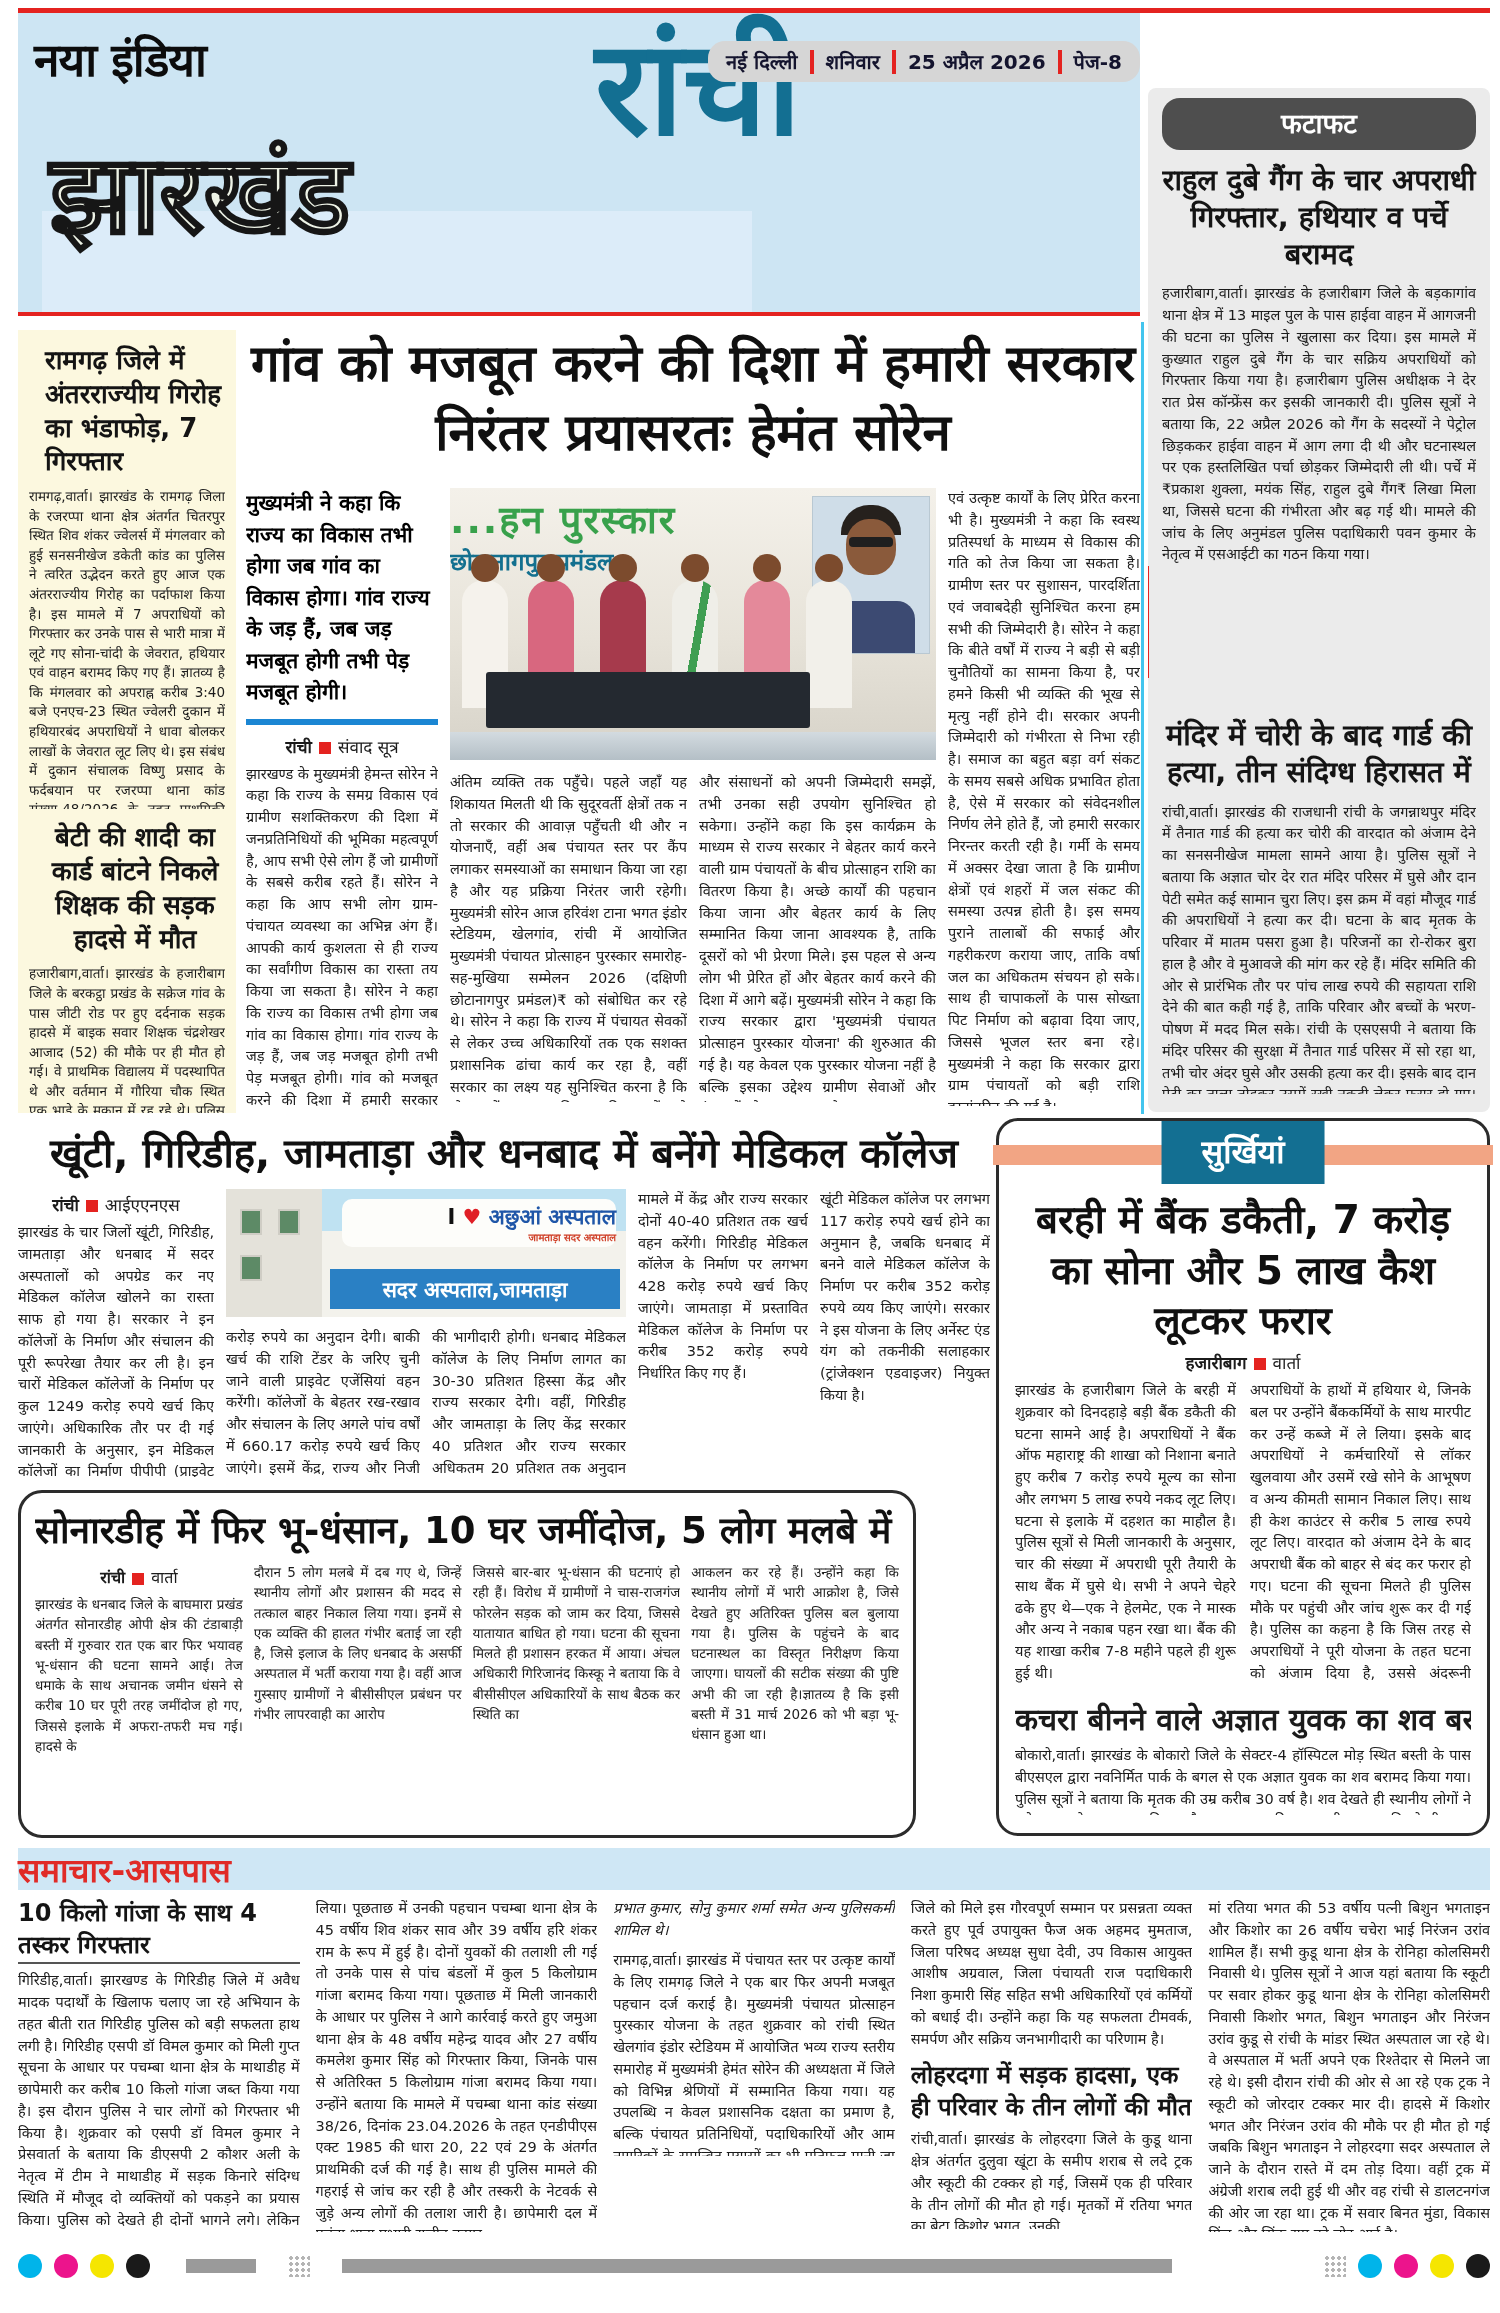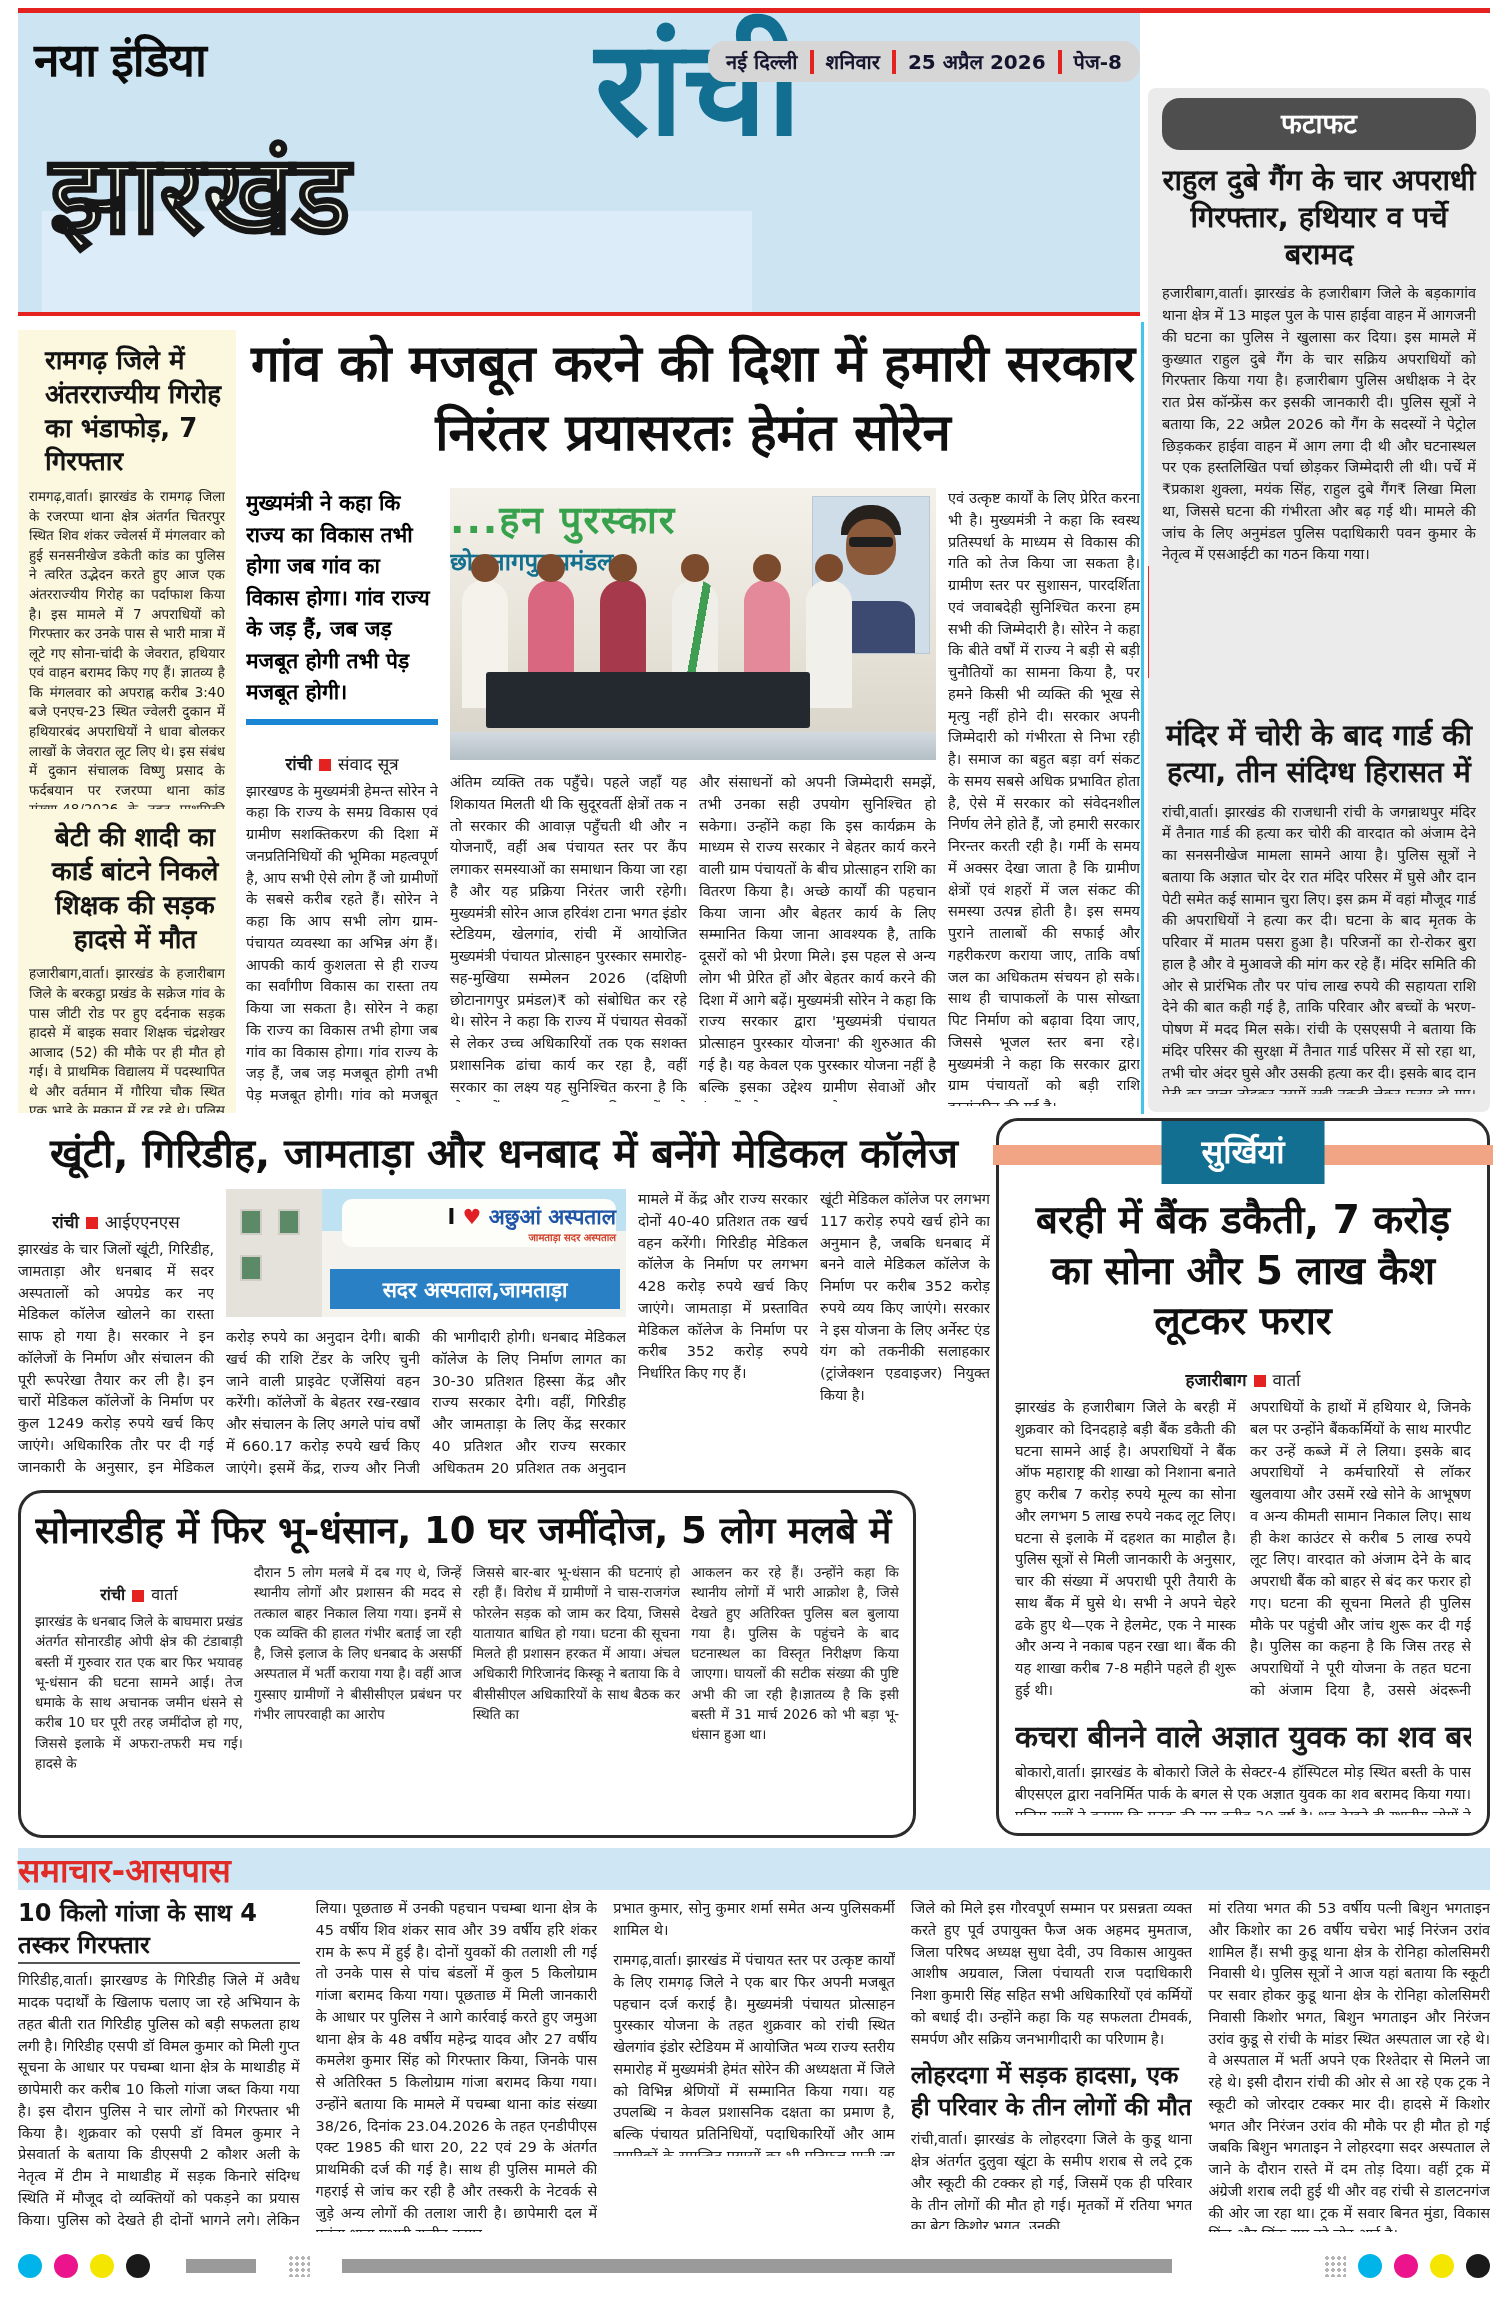--- a/index.html
+++ b/index.html
@@ -18,21 +18,21 @@
   .ranchi { position:absolute; left:380px; top:-10px; width:600px; text-align:center;
             font-size:132px; line-height:1.3; font-weight:700; color:#136f92; }
   .datebar { position:absolute; right:0; top:28px; background:#d6d6d6; padding:7px 18px;
              font-size:20px; font-weight:700; color:#14142e; white-space:nowrap;border-radius:17px; }
   .datebar span + span { border-left:4px solid #e42320; padding-left:12px; margin-left:12px; }
   .redrule { left:18px; top:312px; width:1122px; height:4px; background:#e42320; }
   .cyanline { left:1141px; top:322px; width:3px; height:792px; background:#43c5ee; }
 
   
   .body-txt { font-size:14.5px; line-height:1.5; text-align:justify; overflow:hidden; }
-  .byline { text-align:center; font-size:17px; margin:21px 0 6px; }
+  .byline { text-align:center; font-size:17px; margin:4px 0 6px; }
   .byline b { font-weight:700; }
   .redsq { display:inline-block; width:12px; height:12px; background:#e42320; margin:0 7px; vertical-align:middle; }
 
   
   .fatafat { left:1148px; top:88px; width:342px; height:1024px; background:#ebebeb;
              border-radius:8px; padding:10px 14px; overflow:hidden; }
   .fatafat-pill { background:#4e4e4e; color:#fff; border-radius:18px; text-align:center;
                   font-size:27px; font-weight:700; padding:6px 0 9px; margin-bottom:12px; }
   .fx-head { font-size:29px; line-height:1.28; font-weight:700; text-align:center; margin-bottom:10px; color:#141414; }
   .fx-body1 { height:420px; margin-bottom:14px; }
@@ -133,21 +133,21 @@
   .landslide .byline { font-size:16px; }
 
   
   .sam-bar { left:18px; top:1848px; width:1472px; height:42px; background:#cfe7f5;
              display:flex; align-items:center; justify-content:flex-start; }
   .sam-title { font-size:33px; font-weight:700; color:#e02b27; }
   .samcols { left:18px; top:1898px; width:1472px; height:334px; display:flex; gap:16px; }
   .samcol { flex:1; overflow:hidden; }
   .sam-head { font-size:24px; line-height:1.32; font-weight:700; margin-bottom:6px; color:#141414; }
   .ganja-head { border-bottom:2px solid #555; padding-bottom:1px; }
-  .sam-tail { height:48px; margin-bottom:4px; }
+  .sam-tail { height:48px; margin-bottom:4px;font-style:italic; }
   .sam-cont { height:158px; margin-bottom:4px; }
 
   
   .marks { left:18px; top:2252px; width:1472px; height:28px; display:flex; align-items:center; gap:12px; }
   .dot { width:24px; height:24px; border-radius:50%; flex:none; }
   .dot-c { background:#00b4ea; } .dot-m { background:#ec148c; } .dot-y { background:#f5e600; } .dot-k { background:#1a1a1a; }
   .grayrect { width:70px; height:14px; background:#9a9a9a; flex:none; margin-left:24px; }
   .dotgrid { width:22px; height:22px; flex:none; margin-left:20px;
              background-image:radial-gradient(#b5b5b5 1.6px, transparent 1.7px); background-size:6px 6px; }
   .longbar { flex:1; height:14px; background:#9a9a9a; margin:0 20px; max-width:830px; }

